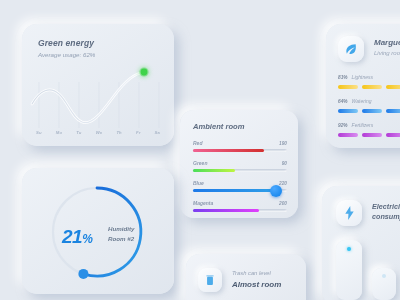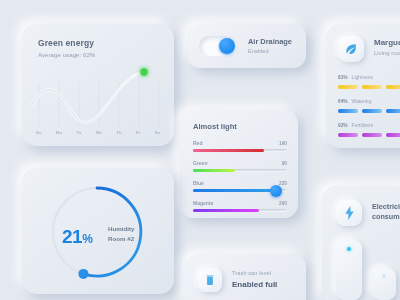--- a/index.html
+++ b/index.html
@@ -15,20 +15,21 @@
     font-family: "Liberation Sans", sans-serif;
     position: relative;
     -webkit-font-smoothing: antialiased;
   }
 
   .canvas {
     position: absolute;
     inset: 0;
     width: 356px;
     height: 300px;
+    font-style: italic;
   }
 
   
   .card {
     position: absolute;
     background: linear-gradient(145deg, #eef2f7, #e0e6ee);
     border-radius: 14px;
     box-shadow:
        5px 5px 11px rgba(163,177,198,0.55),
       -5px -5px 11px rgba(255,255,255,0.92);
@@ -294,27 +295,20 @@
       <span>Su</span>
       <span>Mo</span>
       <span>Tu</span>
       <span>We</span>
       <span>Th</span>
       <span>Fr</span>
       <span>Sa</span>
     </div>
   </div>
 
-  <div class="card card-light" id="card-air">
-    <div class="toggle">
-      <div class="toggle-knob"></div>
-    </div>
-    <div class="air-title">Air Drainage</div>
-    <div class="air-sub">Enabled</div>
-  </div>
 
   <div class="card" id="card-plant">
     <div class="plant-tile">
       <svg width="14" height="14" viewBox="0 0 24 24">
         <path d="M20 4C10 4 4 9 4 16c0 2 1 4 1 4s3-8 14-11c0 0-7 4-10 11 6 2 13-2 11-16z" fill="#2f9fe8" opacity="0.9"></path>
       </svg>
     </div>
     <div class="plant-name">Marguerite</div>
     <div class="plant-room">Living room</div>
 
@@ -352,21 +346,21 @@
       <div class="m-bars">
         <div class="m-seg" style="background:linear-gradient(90deg,#b23bd6,#d98df0)"></div>
         <div class="m-seg" style="background:linear-gradient(90deg,#b23bd6,#d98df0)"></div>
         <div class="m-seg" style="background:linear-gradient(90deg,#b23bd6,#d98df0)"></div>
 
       </div>
     </div>
   </div>
 
   <div class="card card-light" id="card-ambient">
-    <div class="amb-title">Almost light</div>
+    <div class="amb-title">Ambient room</div>
 
     <div class="slider-row" style="top:30px">
       <div class="sl-head">
         <span class="sl-name">Red</span>
         <span class="sl-val">190</span>
       </div>
       <div class="sl-track">
         <div class="sl-fill" style="width:75%;background:linear-gradient(90deg,#f06292,#d32f2f)"></div>
       </div>
     </div>
@@ -423,21 +417,21 @@
   </div>
 
   <div class="card card-light" id="card-trash">
     <div class="trash-tile">
       <svg width="10" height="12" viewBox="0 0 24 28">
         <rect x="5" y="6" width="14" height="20" rx="2.5" fill="#2f9fe8" opacity="0.85"></rect>
         <rect x="3" y="2.5" width="18" height="3" rx="1.5" fill="#2f9fe8" opacity="0.55"></rect>
       </svg>
     </div>
     <div class="trash-l1">Trash can level</div>
-    <div class="trash-l2">Enabled full</div>
+    <div class="trash-l2">Almost room</div>
   </div>
 
   <div class="card" id="card-elec">
     <div class="elec-tile">
       <svg width="11" height="14" viewBox="0 0 14 20">
         <path d="M8 0 L1 11 h4.5 L5 20 L13 8 H8.5 Z" fill="#2f9fe8" opacity="0.85"></path>
       </svg>
     </div>
     <div class="elec-l1">Electricity</div>
     <div class="elec-l2">consumption</div>

